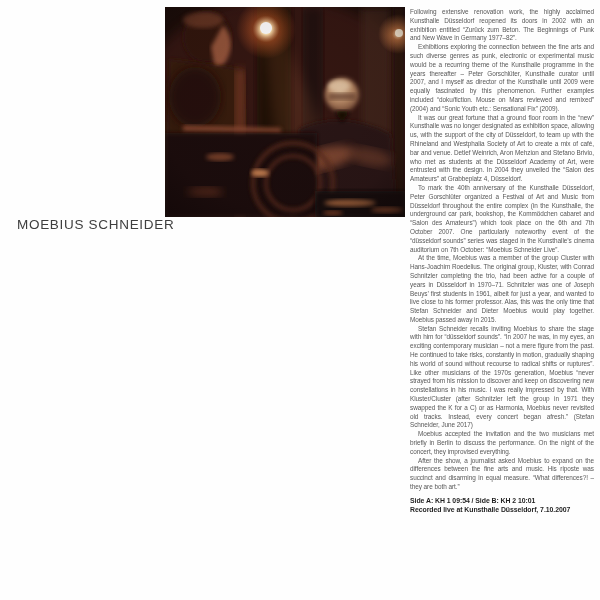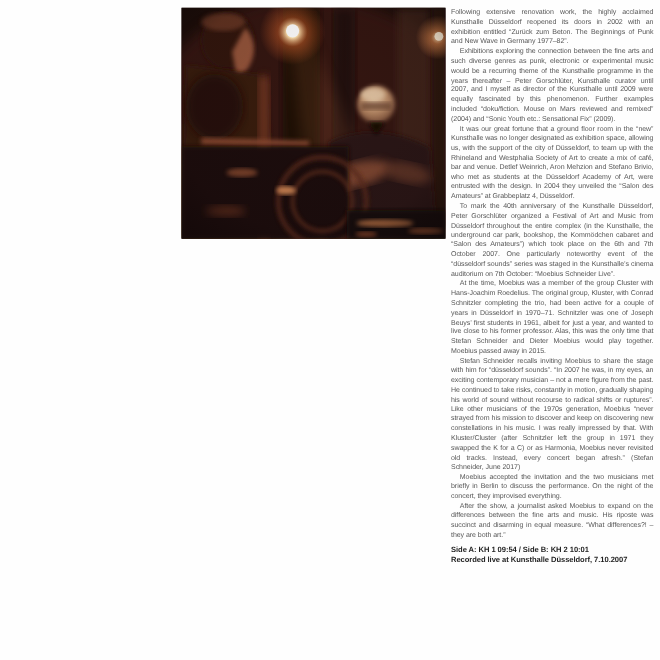--- a/index.html
+++ b/index.html
@@ -115,20 +115,21 @@
 
       <rect x="150" y="184" width="90" height="26" fill="#190b07" filter="url(#b2)"></rect>
       <ellipse cx="185" cy="196" rx="26" ry="3.5" fill="#c97a48" opacity="0.75" filter="url(#b2)"></ellipse>
       <ellipse cx="222" cy="203" rx="16" ry="3" fill="#b05e38" opacity="0.7" filter="url(#b2)"></ellipse>
       <ellipse cx="168" cy="206" rx="10" ry="2.5" fill="#a85530" opacity="0.7" filter="url(#b2)"></ellipse>
 
       <rect x="0" y="0" width="240" height="210" fill="url(#vig)"></rect>
     </svg>
   </div>
 
+  <h1 class="title">MOEBIUS SCHNEIDER</h1>
 
   <div class="notes">
     <p class="first">Following extensive renovation work, the highly acclaimed Kunsthalle Düsseldorf reopened its doors in 2002 with an exhibition entitled “Zurück zum Beton. The Beginnings of Punk and New Wave in Germany 1977–82”.</p>
     <p>Exhibitions exploring the connection between the fine arts and such diverse genres as punk, electronic or experimental music would be a recurring theme of the Kunsthalle programme in the years thereafter – Peter Gorschlüter, Kunsthalle curator until 2007, and I myself as director of the Kunsthalle until 2009 were equally fascinated by this phenomenon. Further examples included “doku/fiction. Mouse on Mars reviewed and remixed” (2004) and “Sonic Youth etc.: Sensational Fix” (2009).</p>
     <p>It was our great fortune that a ground floor room in the “new” Kunsthalle was no longer designated as exhibition space, allowing us, with the support of the city of Düsseldorf, to team up with the Rhineland and Westphalia Society of Art to create a mix of café, bar and venue. Detlef Weinrich, Aron Mehzion and Stefano Brivio, who met as students at the Düsseldorf Academy of Art, were entrusted with the design. In 2004 they unveiled the “Salon des Amateurs” at Grabbeplatz 4, Düsseldorf.</p>
     <p>To mark the 40th anniversary of the Kunsthalle Düsseldorf, Peter Gorschlüter organized a Festival of Art and Music from Düsseldorf throughout the entire complex (in the Kunsthalle, the underground car park, bookshop, the Kommödchen cabaret and “Salon des Amateurs”) which took place on the 6th and 7th October 2007. One particularly noteworthy event of the “düsseldorf sounds” series was staged in the Kunsthalle’s cinema auditorium on 7th October: “Moebius Schneider Live”.</p>
     <p>At the time, Moebius was a member of the group Cluster with Hans-Joachim Roedelius. The original group, Kluster, with Conrad Schnitzler completing the trio, had been active for a couple of years in Düsseldorf in 1970–71. Schnitzler was one of Joseph Beuys’ first students in 1961, albeit for just a year, and wanted to live close to his former professor. Alas, this was the only time that Stefan Schneider and Dieter Moebius would play together. Moebius passed away in 2015.</p>
     <p>Stefan Schneider recalls inviting Moebius to share the stage with him for “düsseldorf sounds”. “In 2007 he was, in my eyes, an exciting contemporary musician – not a mere figure from the past. He continued to take risks, constantly in motion, gradually shaping his world of sound without recourse to radical shifts or ruptures”. Like other musicians of the 1970s generation, Moebius “never strayed from his mission to discover and keep on discovering new constellations in his music. I was really impressed by that. With Kluster/Cluster (after Schnitzler left the group in 1971 they swapped the K for a C) or as Harmonia, Moebius never revisited old tracks. Instead, every concert began afresh.” (Stefan Schneider, June 2017)</p>
     <p>Moebius accepted the invitation and the two musicians met briefly in Berlin to discuss the performance. On the night of the concert, they improvised everything.</p>
     <p>After the show, a journalist asked Moebius to expand on the differences between the fine arts and music. His riposte was succinct and disarming in equal measure. “What differences?! – they are both art.”</p>

